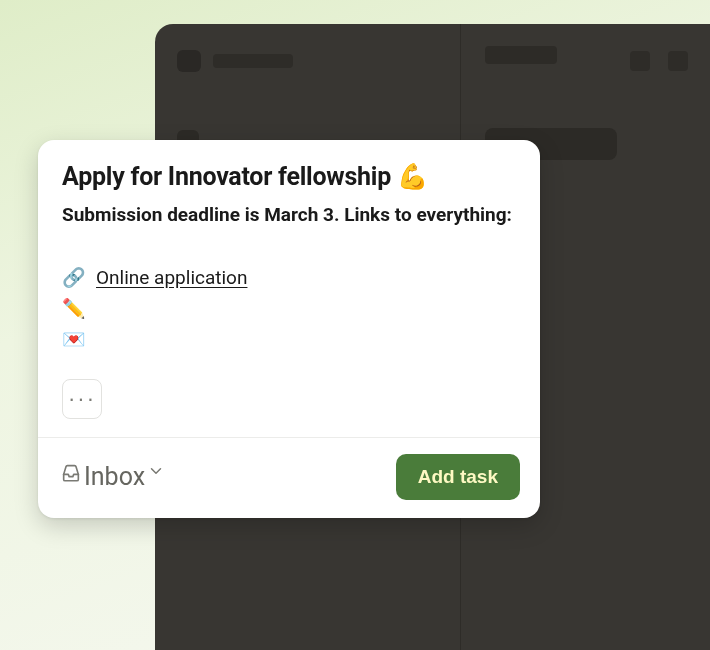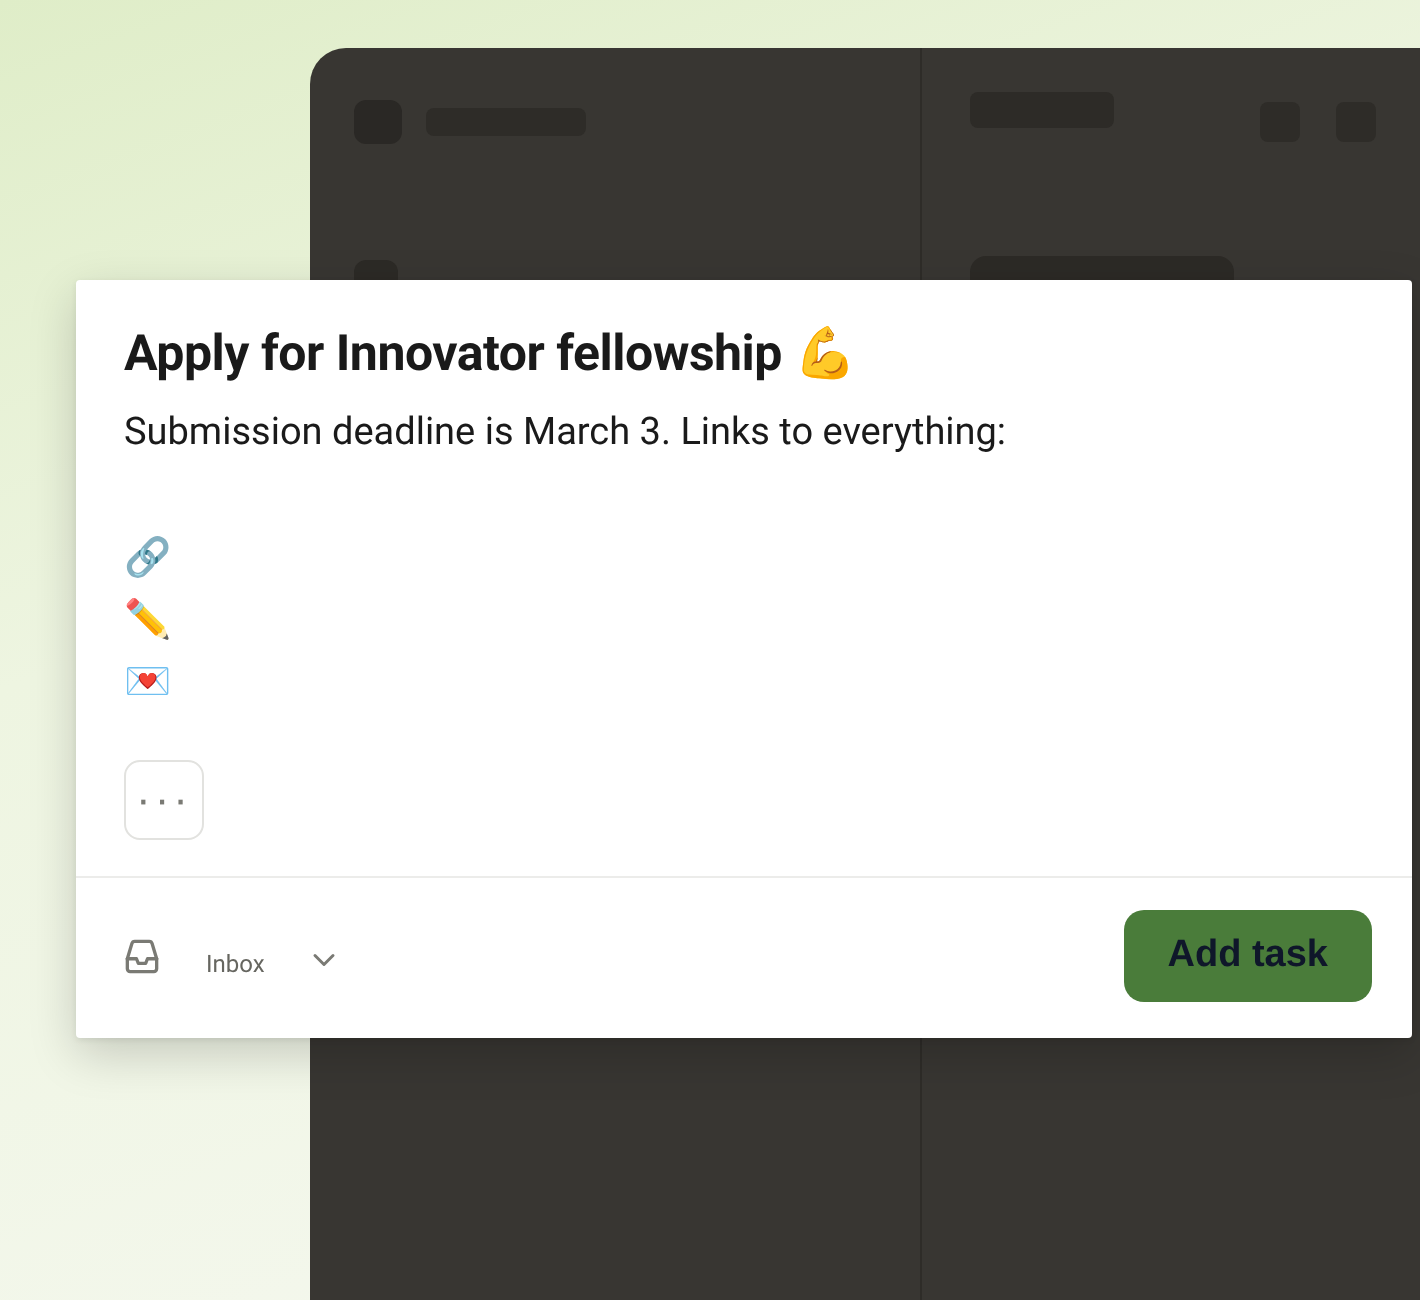--- a/index.html
+++ b/index.html
@@ -36,39 +36,40 @@
   .fake-sidebar-item {
     position:absolute; left:22px; top:106px; width:22px; height:22px; border-radius:6px; background:#2c2a26;
   }
   .fake-chip {
     position:absolute; left:330px; top:104px; width:132px; height:32px; border-radius:8px; background:#2c2a26;
   }
 
   .quick-add {
     position: absolute;
     left: 38px; top: 140px;
-    width: 668px;
+    width: 502px;
     background: #fff;
-    border-radius: 2px;
+    border-radius: 16px;
     box-shadow: 0 8px 24px rgba(0,0,0,.18), 0 1px 3px rgba(0,0,0,.08);
     overflow: hidden;
   }
   .qa-body { padding: 22px 24px 18px 24px; }
   .qa-title {
     font-size: 25px;
     font-weight: 700;
     color: #1a1a1a;
     letter-spacing: -0.01em;
     margin-bottom: 10px;
   }
   .qa-desc {
     font-size: 19px;
     color: #1a1a1a;
     line-height: 1.5;
     margin-bottom: 36px;
+    font-weight: bold;
   }
   .qa-links {
     display: flex;
     flex-direction: column;
     gap: 8px;
     margin-bottom: 28px;
   }
   .qa-link-row {
     display: flex;
     align-items: center;
@@ -94,31 +95,31 @@
     background: #fff;
   }
   .qa-footer {
     border-top: 1px solid #ececea;
     padding: 16px 20px 18px 20px;
     display: flex;
     align-items: center;
     gap: 10px;
   }
   .qa-dest {
-    display: flex; align-items: flex-end; gap: 21px;
+    display: flex; align-items: flex-start; gap: 2px;
     color: #666660;
-    font-size: 12px;
+    font-size: 25px;
     cursor: pointer;
     padding: 4px 2px;
   }
   .qa-dest svg { display:block; }
   .qa-spacer { flex: 1; }
   .qa-submit {
     background: #4a7c3a;
-    color: #0f172a;
+    color: #fef9c3;
     border: none;
     border-radius: 10px;
     font-size: 19px;
     font-weight: 600;
     padding: 12px 22px;
     cursor: pointer;
   }
 </style>
 </head>
 <body>
@@ -140,20 +141,21 @@
 </div>
 
 <div class="quick-add">
   <div class="qa-body">
     <div class="qa-title">Apply for Innovator fellowship 💪</div>
     <div class="qa-desc">Submission deadline is March 3. Links to everything:</div>
 
     <div class="qa-links">
       <div class="qa-link-row">
         <span class="qa-link-emoji">🔗</span>
+        <span class="qa-link-text">Online application</span>
       </div>
       <div class="qa-link-row">
         <span class="qa-link-emoji">✏️</span>
       </div>
       <div class="qa-link-row">
         <span class="qa-link-emoji">💌</span>
       </div>
     </div>
 
     <button class="qa-more">···</button>

